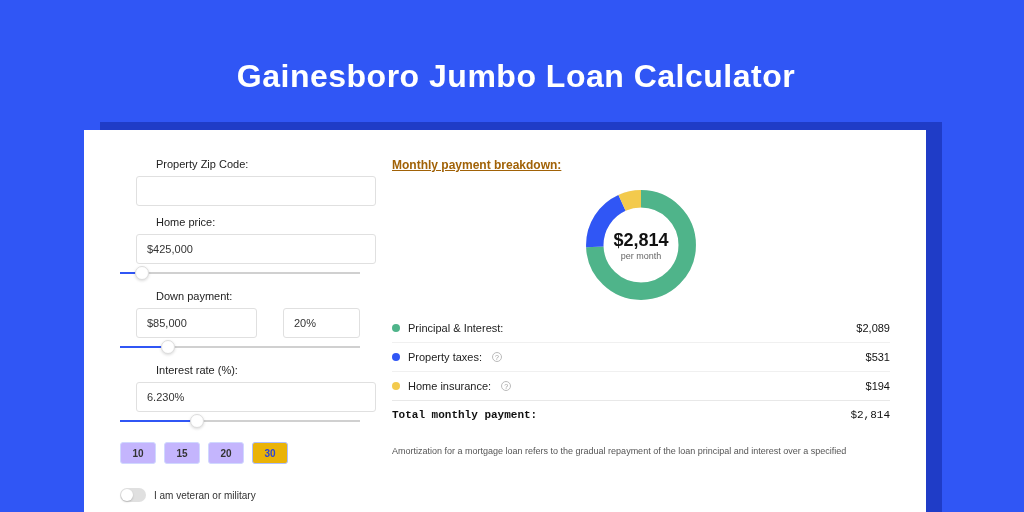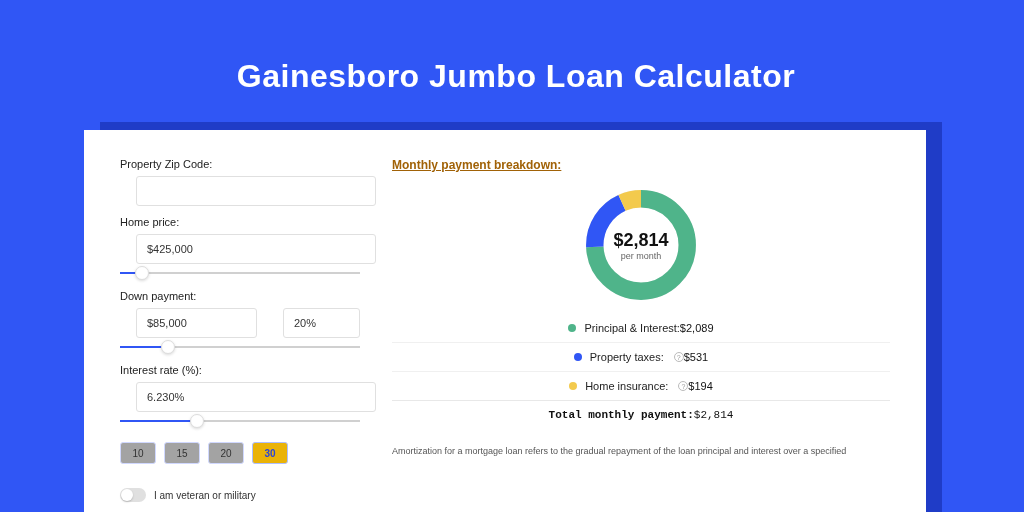--- a/index.html
+++ b/index.html
@@ -35,21 +35,21 @@
     width: 842px;
     height: 400px;
     background: #fff;
     padding: 28px 36px;
     display: flex;
     gap: 32px;
   }
   .left { width: 240px; flex-shrink: 0; display: flex; flex-direction: column; }
   .right { flex: 1; display: flex; flex-direction: column; }
 
-  .field-label { font-size: 11px; color: #222; margin-bottom: 6px; }
+  .field-label { font-size: 11px; color: #222; margin-bottom: 6px; margin-left: 36px; }
   .text-input {
     width: 100%;
     height: 30px;
     border: 1px solid #e0e0e0;
     border-radius: 3px;
     padding: 0 10px;
     font-size: 11px;
     color: #333;
     margin-left: 16px;
   }
@@ -69,22 +69,22 @@
     transform: translateX(-50%);
   }
 
   .row2 { display: flex; gap: 10px; }
   .row2 .text-input:first-child { flex: 1.8; }
   .row2 .text-input:last-child { flex: 1; }
 
   .period-row { display: flex; gap: 8px; margin-top: 4px; }
   .period-btn {
     width: 36px; height: 22px; border: 1px solid #d0d8ff; border-radius: 3px;
-    background: #a3a3a3; font-size: 10px; color: #333; display: flex;
-    align-items: center; justify-content: center; cursor: pointer;
+    background: #c4b5fd; font-size: 10px; color: #333; display: flex;
+    align-items: center; justify-content: center; cursor: pointer; font-weight: bold;
   }
   .period-btn.active { background: #eab308; border-color: #aebfff; color: #2a46d8; font-weight: 600; }
 
   .toggle-row { display: flex; align-items: center; gap: 8px; margin-top: 14px; }
   .toggle {
     width: 26px; height: 14px; background: #e0e0e0; border-radius: 8px; position: relative;
   }
   .toggle-knob {
     position: absolute; left: 1px; top: 1px; width: 12px; height: 12px;
     background: #fff; border-radius: 50%; box-shadow: 0 1px 2px rgba(0,0,0,0.2);
@@ -97,21 +97,21 @@
   .donut { position: relative; width: 122px; height: 122px; }
   .donut svg { width: 122px; height: 122px; transform: rotate(-90deg); }
   .donut-center {
     position: absolute; top: 0; left: 0; width: 100%; height: 100%;
     display: flex; flex-direction: column; align-items: center; justify-content: center;
   }
   .donut-amount { font-size: 18px; font-weight: 700; color: #111; }
   .donut-sub { font-size: 9px; color: #666; }
 
   .legend-row {
-    display: flex; align-items: center; justify-content: center;
+    display: flex; align-items: center; justify-content: space-between;
     padding: 8px 0; border-top: 1px solid #f0f0f0; font-size: 11px;
   }
   .legend-row:first-of-type { border-top: none; }
   .legend-left { display: flex; align-items: center; gap: 8px; color: #222; }
   .legend-dot { width: 8px; height: 8px; border-radius: 50%; }
   .legend-val { font-weight: 500; color: #111; }
   .legend-total { font-weight: 700; border-top: 1px solid #e8e8e8 !important; font-family: Liberation Mono, monospace; }
   .legend-total .legend-left { color: #111; font-weight: 700; }
   .info-icon {
     width: 10px; height: 10px; border: 1px solid #bbb; border-radius: 50%;

